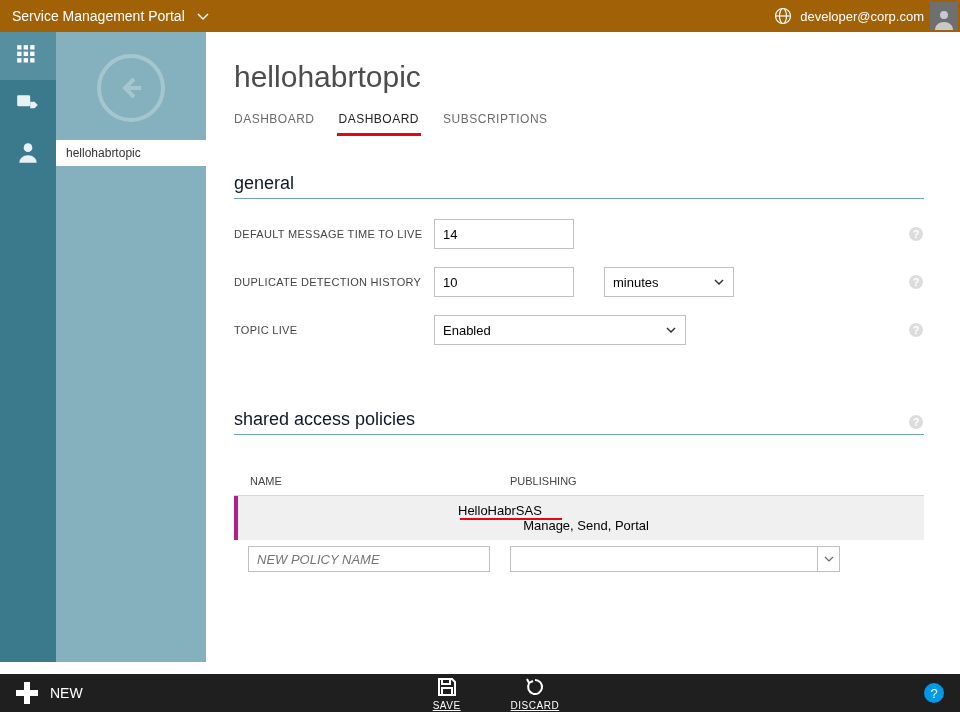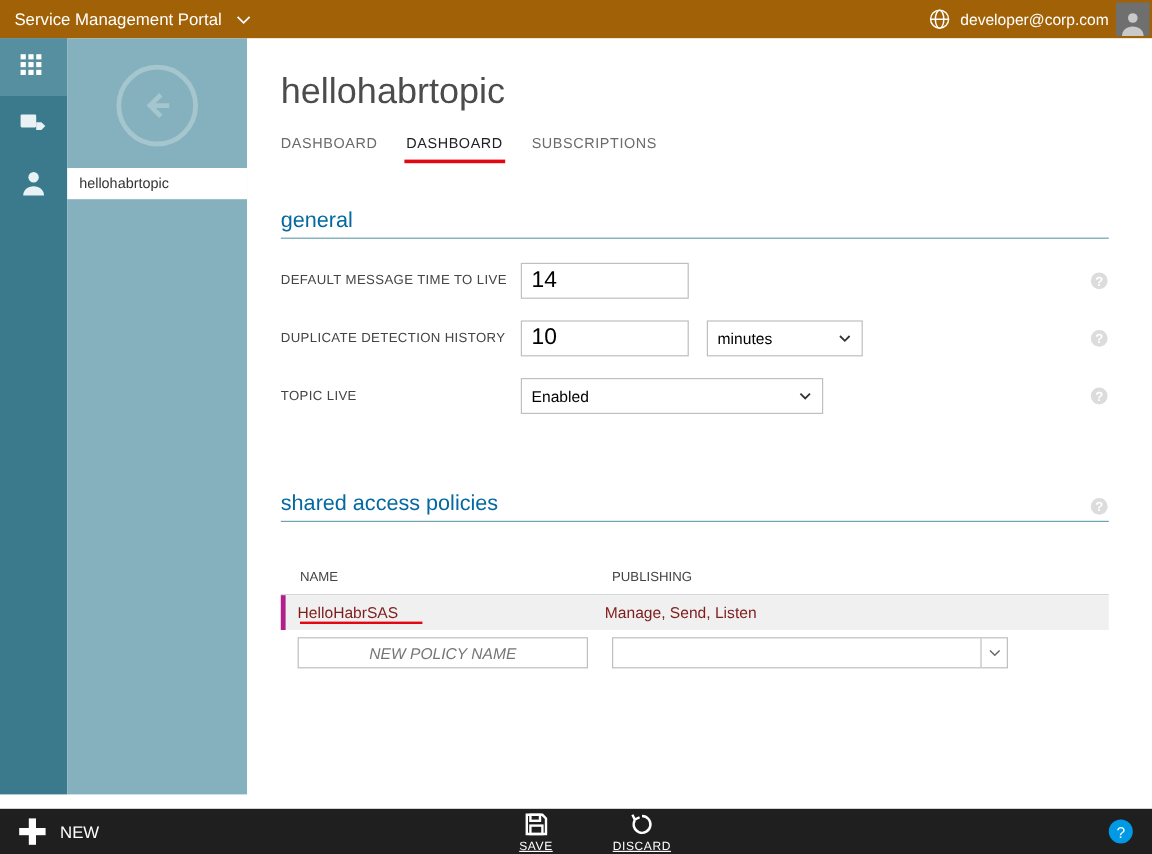--- a/index.html
+++ b/index.html
@@ -26,41 +26,41 @@
 .sideitem { background: #fff; padding: 6px 10px; font-size: 12px; color: #333; }
 
 
 .main { position: absolute; top: 32px; left: 206px; right: 0; height: 630px; background: #fff; padding: 28px 36px 10px 28px; overflow: hidden; }
 .pagetitle { font-size: 30px; font-weight: 300; color: #4c4c4c; margin-bottom: 18px; }
 .tabs { display: flex; gap: 24px; font-size: 12px; letter-spacing: 0.5px; color: #6b6b6b; border-bottom: 1px solid transparent; margin-bottom: 40px; }
 .tab { padding-bottom: 6px; cursor: pointer; position: relative; }
 .tab.active { color: #222; }
 .tab.active::after { content: ""; position: absolute; left: -2px; right: -2px; bottom: -4px; height: 3px; background: #e30613; }
 
-.section-title { font-size: 18px; font-weight: 300; color: #0369a1; margin-bottom: 4px; display: flex; align-items: center; }
+.section-title { font-size: 18px; font-weight: 300; color: #0f172a; margin-bottom: 4px; display: flex; align-items: center; }
 .section-rule { height: 1px; background: #6ea2b1; margin-bottom: 20px; }
 
 .formrow { display: flex; align-items: center; margin-bottom: 18px; position: relative; }
 .formrow .label { width: 200px; font-size: 11px; letter-spacing: 0.3px; color: #444; }
 .formrow .help { position: absolute; right: 0; color: #cfcfcf; cursor: pointer; }
-.num-input { width: 140px; height: 30px; border: 1px solid #bfbfbf; padding: 0 8px; font-size: 19px; margin-right: 15px; }
+.num-input { width: 140px; height: 30px; border: 1px solid #bfbfbf; padding: 0 8px; font-size: 13px; margin-right: 30px; }
 .sel { width: 130px; height: 30px; border: 1px solid #bfbfbf; padding: 0 8px; font-size: 13px; background: #fff; position: relative; display: flex; align-items: center; justify-content: space-between; cursor: pointer; }
 .sel.wide { width: 252px; }
 .checkbox { width: 16px; height: 16px; border: 2px solid #00bcf2; display: inline-block; margin-right: 8px; vertical-align: middle; cursor: pointer; }
 .cb-label { font-size: 11px; color: #444; }
 
 .gap { height: 46px; }
 
 .table-head { display: flex; font-size: 11px; color: #444; padding: 8px 0 8px 16px; border-bottom: 1px solid #d6d6d6; }
 .table-head .c1 { width: 260px; }
-.table-row { display: flex; align-items: center; padding: 7px 0 7px 10px; border-left: 4px solid #b21e8b; background: #f0f0f0; font-size: 13px; color: #7f1d1d; }
+.table-row { display: flex; align-items: center; padding: 7px 0 7px 10px; border-left: 4px solid #b21e8b; background: #f0f0f0; font-size: 13px; color: #000000; flex-direction: column; }
 .table-row .c1 { width: 256px; position: relative; }
 .table-row .c1 .underline { position: absolute; left: 2px; bottom: -2px; height: 2px; width: 102px; background: #e30613; }
 .table-newrow { display: flex; padding: 6px 0 6px 14px; gap: 20px; }
-.policy-input { width: 242px; height: 26px; border: 1px solid #bfbfbf; padding: 0 8px; font-style: italic; color: #a21caf; font-size: 13px; background: #fff; text-align: center; }
+.policy-input { width: 242px; height: 26px; border: 1px solid #bfbfbf; padding: 0 8px; font-style: italic; color: #a21caf; font-size: 13px; background: #fff; }
 .perm-select { width: 330px; height: 26px; border: 1px solid #bfbfbf; background: #fff; display: flex; align-items: center; justify-content: flex-end; padding-right: 0; cursor: pointer; }
 .perm-select .dd-btn { width: 22px; height: 100%; border-left: 1px solid #bfbfbf; display: flex; align-items: center; justify-content: center; }
 
 
 .bottombar { position: absolute; bottom: 0; left: 0; right: 0; height: 38px; background: #1f1f1f; color: #fff; display: flex; align-items: center; }
 .new-btn { display: flex; align-items: center; gap: 10px; margin-left: 14px; cursor: pointer; }
 .bottom-spacer1 { width: 350px; }
 .action { display: flex; flex-direction: column; align-items: center; margin-right: 50px; cursor: pointer; position: relative; }
 .action .lbl { font-size: 10px; margin-top: 2px; letter-spacing: 0.5px; text-decoration: underline; }
 .save-underline { position: absolute; bottom: -4px; left: -6px; right: -6px; height: 3px; background: #e30613; }
@@ -210,21 +210,21 @@
   <div class="table-head">
     <div class="c1">NAME</div>
     <div>PUBLISHING</div>
   </div>
 
   <div class="table-row">
     <div class="c1">
       <span>HelloHabrSAS</span>
       <span class="underline"></span>
     </div>
-    <div>Manage, Send, Listen</div>
+    <div>Manage, Send, Portal</div>
   </div>
 
   <div class="table-newrow">
     <input class="policy-input" placeholder="NEW POLICY NAME" style="">
     <div class="perm-select">
       <div class="dd-btn">
         <svg width="10" height="10" viewBox="0 0 10 10">
             <path d="M1 3l4 4 4-4" stroke="#666" stroke-width="1.2" fill="none"></path>
           </svg>
       </div>

